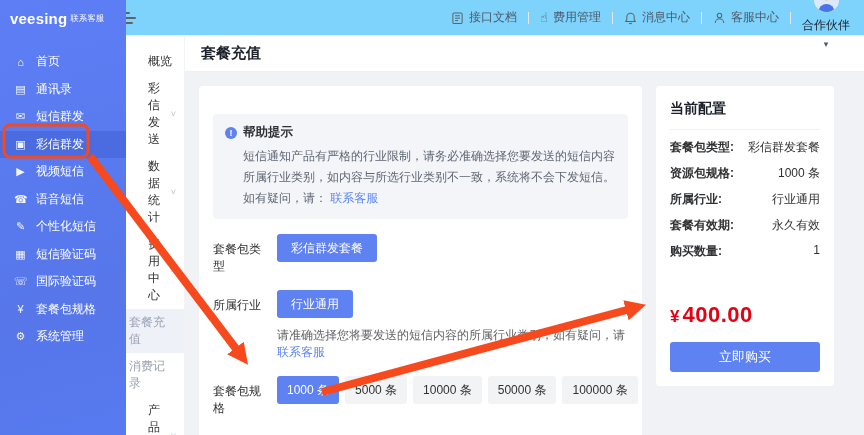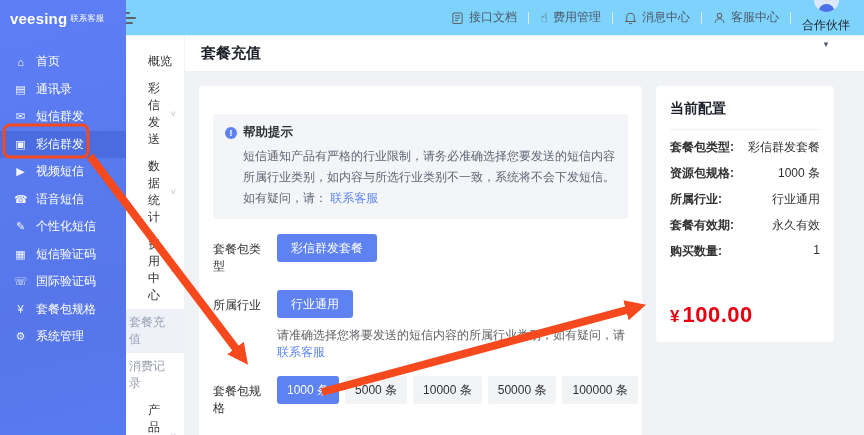--- a/index.html
+++ b/index.html
@@ -293,22 +293,23 @@
             <span class="sl">套餐有效期:</span>
             <span>永久有效</span>
           </div>
           <div class="srow">
             <span class="sl">购买数量:</span>
             <span>1</span>
           </div>
         </div>
         <div class="price">
           <span class="cur">¥</span>
-          <span class="amt">100.00</span>
-        </div>
+          <span class="amt">400.00</span>
+        </div>
+        <button class="buy">立即购买</button>
       </section>
 
     </div>
   </div>
 
   <svg class="annotations" viewBox="0 0 864 435">
     <defs>
       <marker id="ah" viewBox="0 0 10 10" refX="6" refY="5" markerWidth="2.6" markerHeight="2.6" orient="auto">
         <path d="M0,0 L10,5 L0,10 z" fill="#f6491d"></path>
       </marker>

